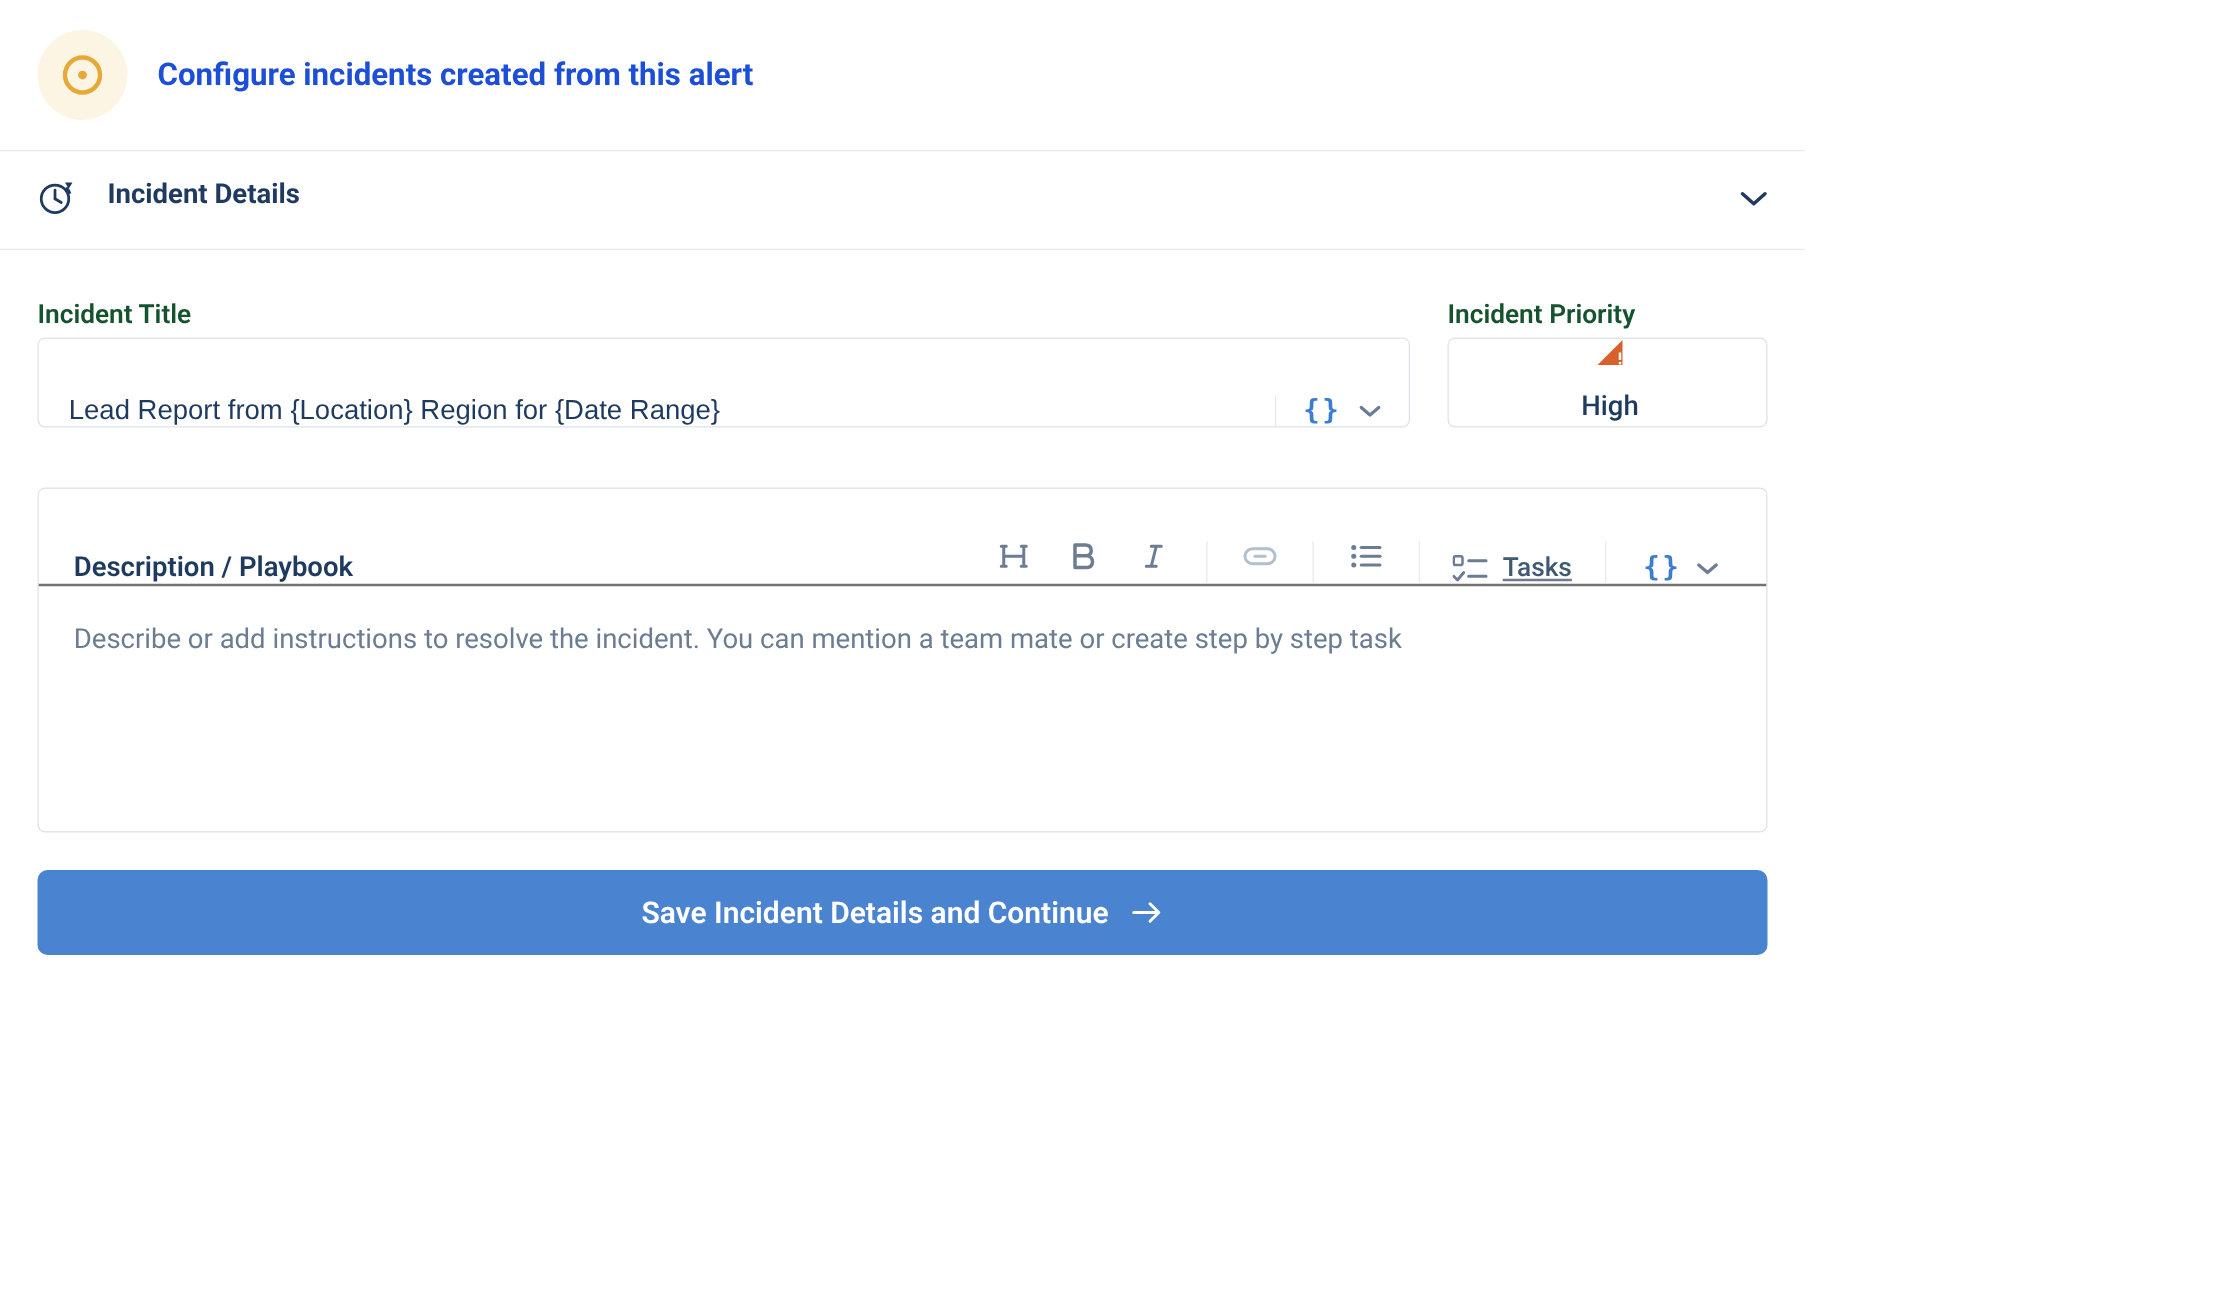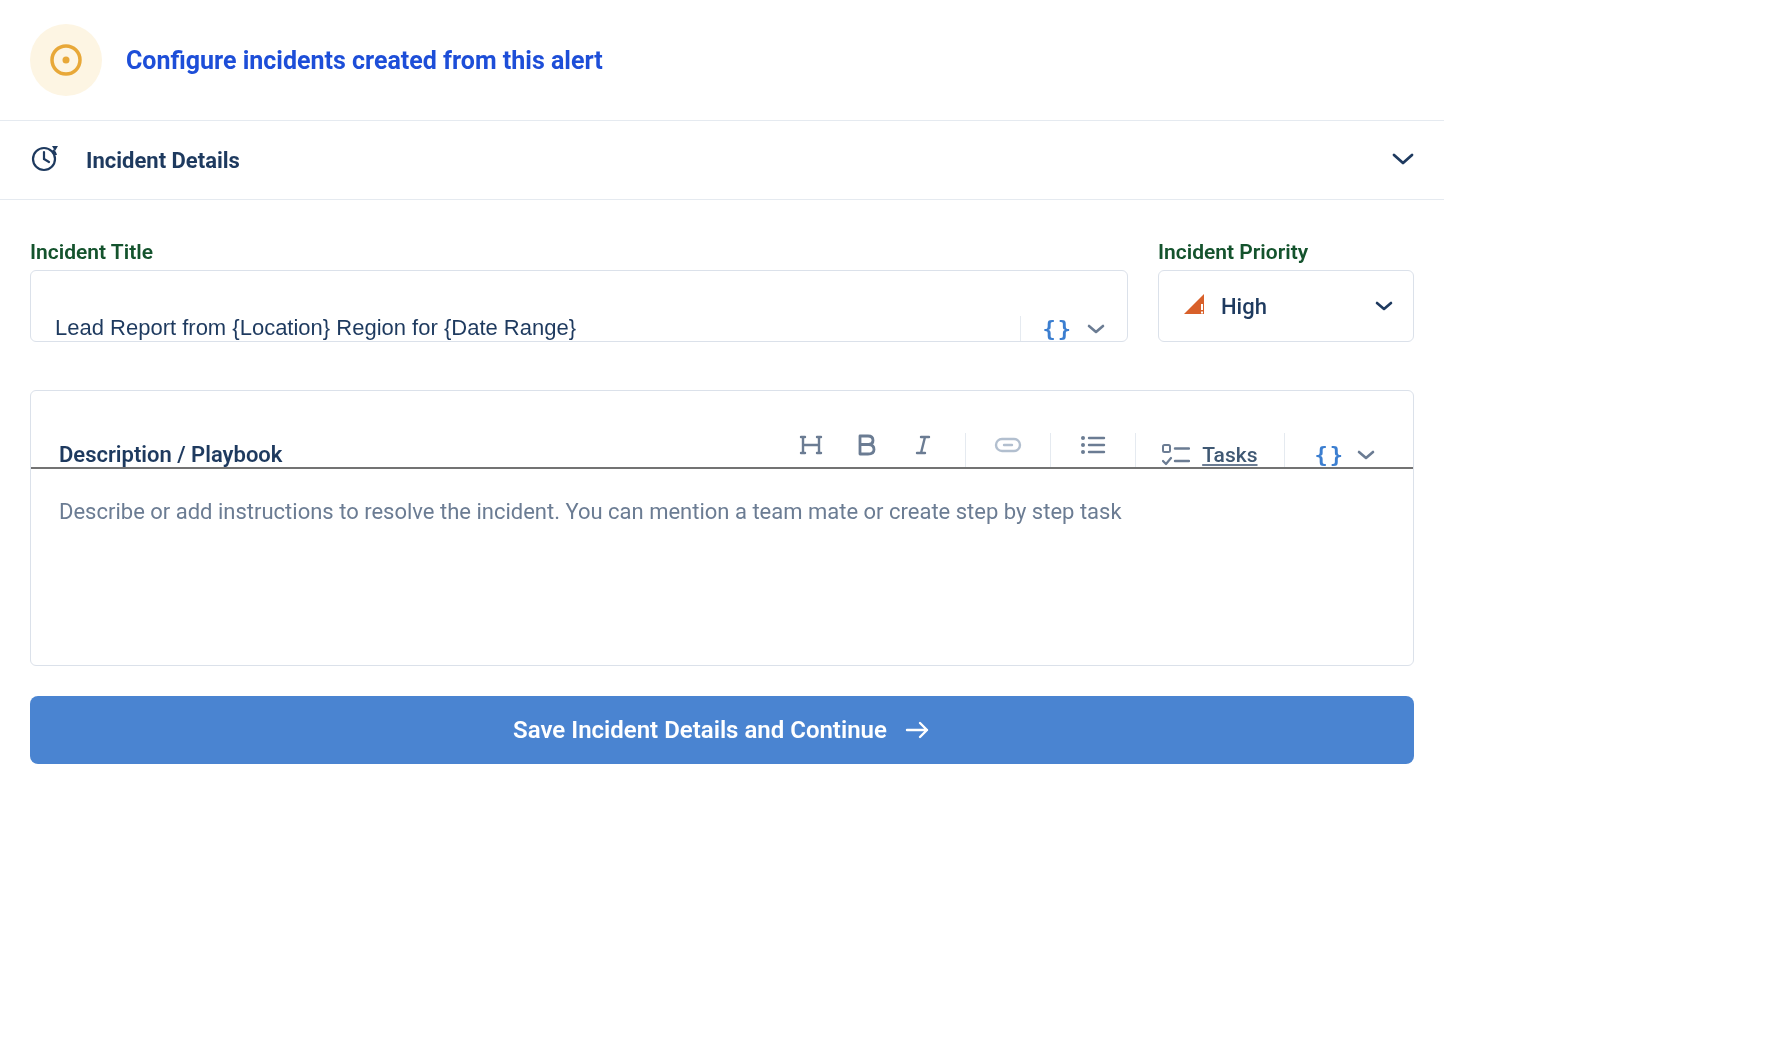--- a/index.html
+++ b/index.html
@@ -42,21 +42,21 @@
   
   .section-header {
     display: flex;
     align-items: center;
     justify-content: space-between;
     padding: 22px 30px;
     border-bottom: 1px solid #e5eaf0;
   }
   .section-header-left {
     display: flex;
-    align-items: center;
+    align-items: flex-start;
     gap: 26px;
   }
   .section-title {
     font-size: 22px;
     font-weight: 700;
     color: #1e3a5f;
   }
 
   
   .form-row {
@@ -111,20 +111,21 @@
   .priority-select {
     height: 72px;
     border: 1px solid #dbe1ea;
     border-radius: 6px;
     display: flex;
     align-items: center;
     padding: 0 20px 0 24px;
     gap: 16px;
     cursor: pointer;
     background: #fff;
+    flex-direction: column;
   }
   .priority-label {
     flex: 1;
     font-size: 22px;
     font-weight: 500;
     color: #1e3a5f;
   }
 
   
   .editor {

